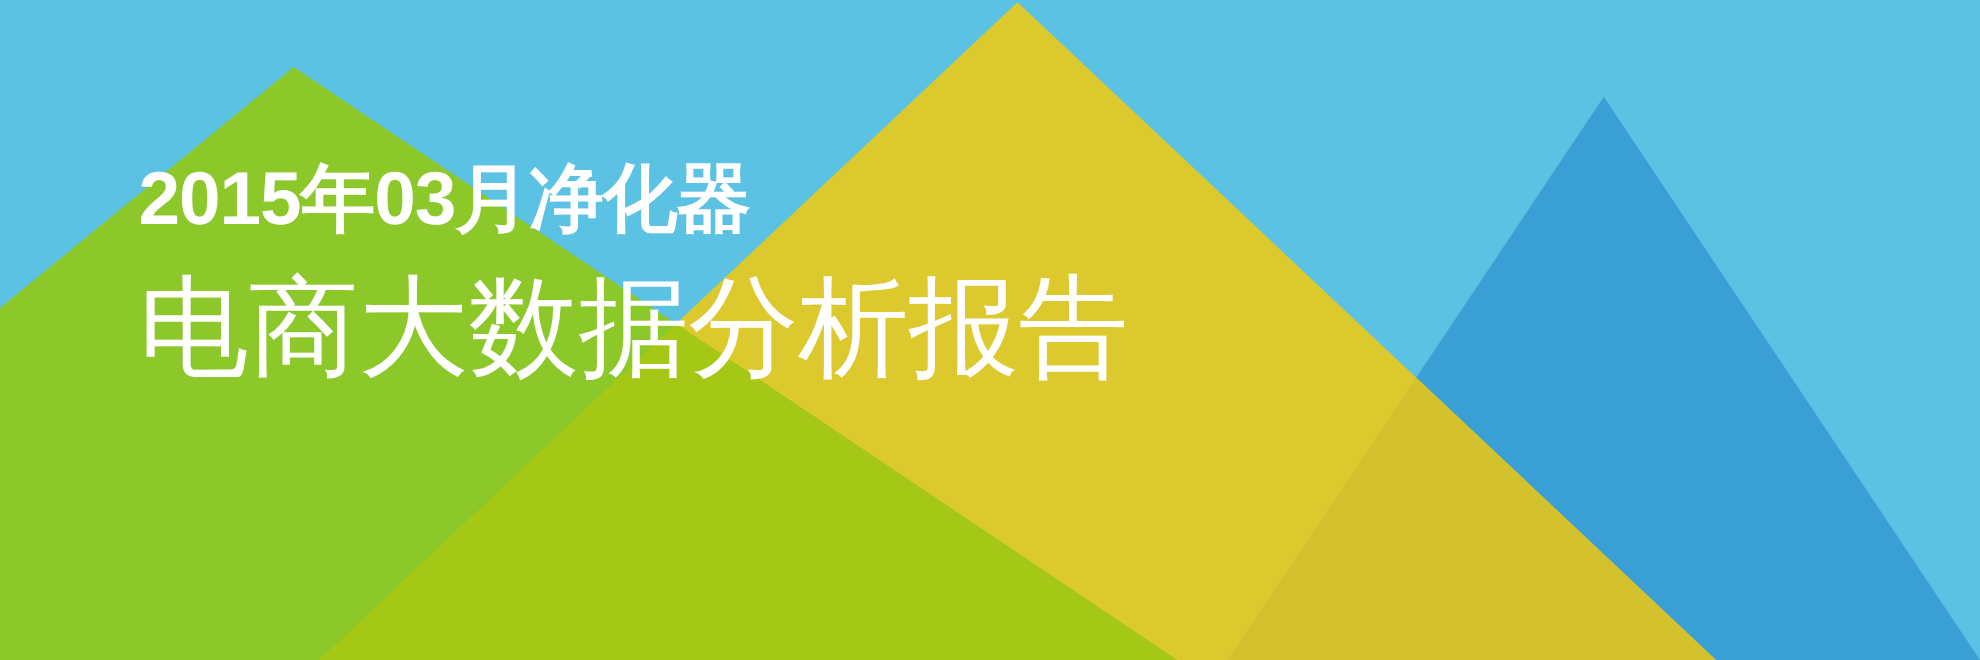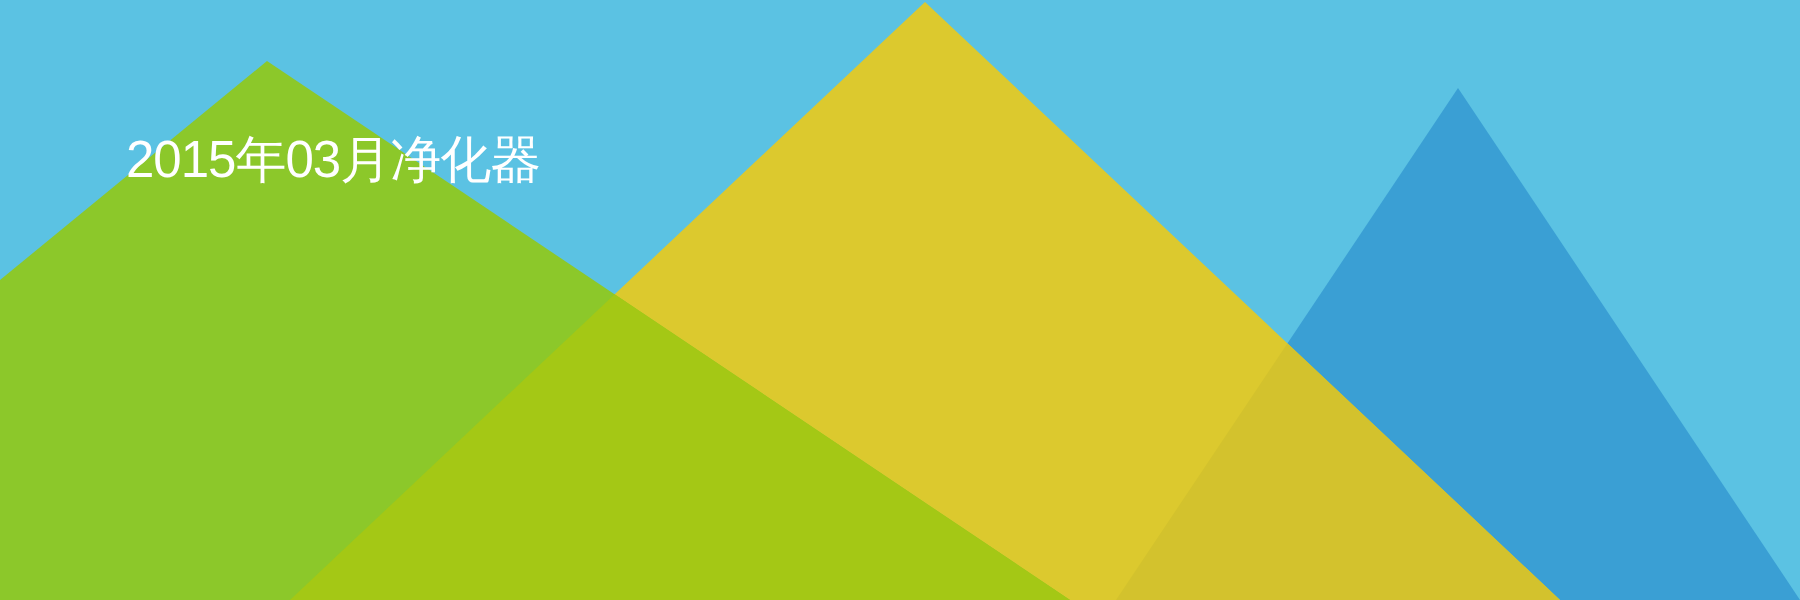--- a/index.html
+++ b/index.html
@@ -32,23 +32,23 @@
     pointer-events: none;
   }
   .title-line {
     position: absolute;
     color: #ffffff;
     white-space: nowrap;
     line-height: 1;
   }
   #title-line-1 {
     left: 126px;
-    top: 134px;
-    font-size: 51px;
-    font-weight: 400;
+    top: 147px;
+    font-size: 68px;
+    font-weight: 700;
     letter-spacing: -1px;
   }
   #title-line-2 {
     left: 126px;
     top: 248px;
     font-size: 100px;
     font-weight: 400;
     letter-spacing: 0px;
   }
 </style>
@@ -74,15 +74,16 @@
 
     <clipPath id="clip-yellow">
       <polygon points="925,2 1560,600 290,600"></polygon>
     </clipPath>
     <polygon points="267,61 1070,600 -390,600" fill="#a4c815" clip-path="url(#clip-yellow)"></polygon>
 
   </svg>
 
   <div id="title-block">
     <div class="title-line" id="title-line-1">2015年03月净化器</div>
+    <div class="title-line" id="title-line-2">电商大数据分析报告</div>
   </div>
 
 </div>
 
 </body></html>

